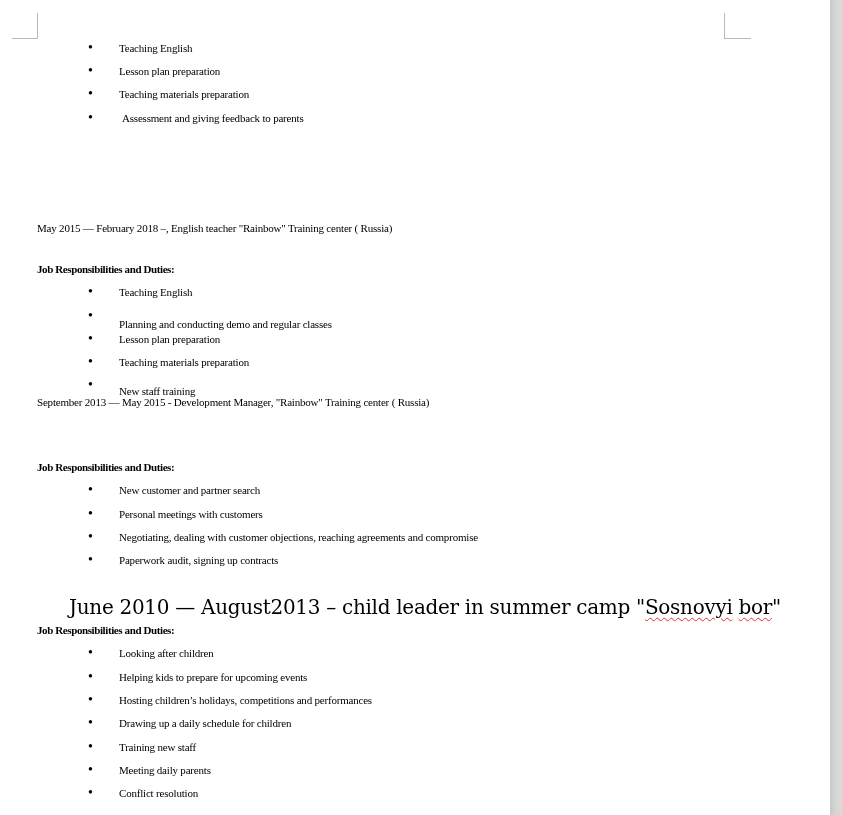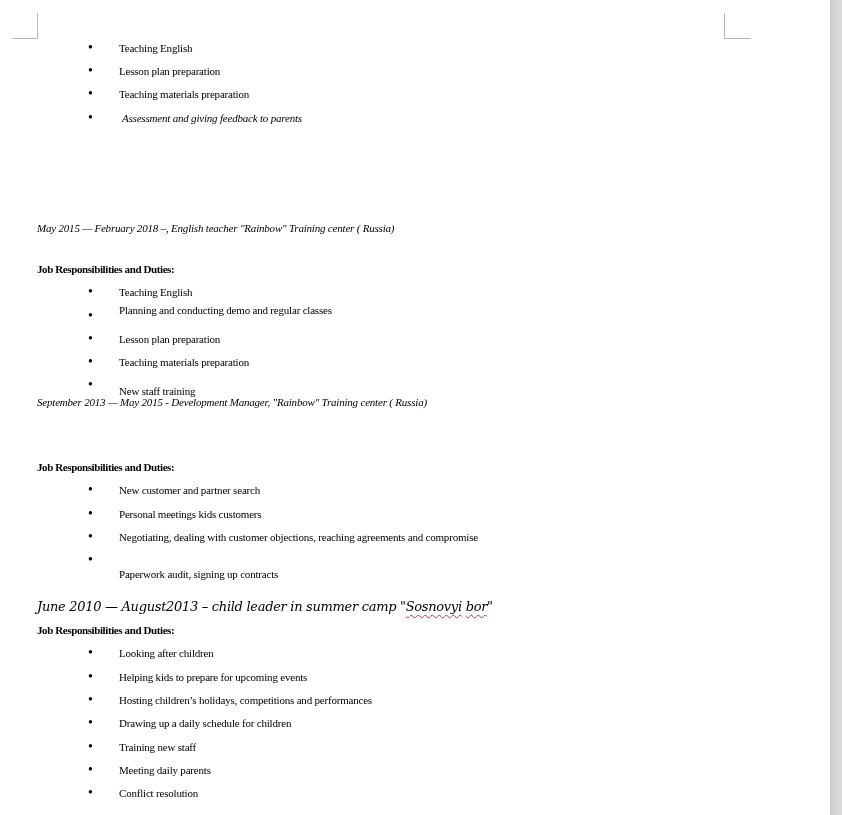--- a/index.html
+++ b/index.html
@@ -64,30 +64,29 @@
       position: absolute;
       left: 88px;
       font-size: 14px;
       line-height: 20px;
     }
     .item-text {
       left: 119px;
     }
     .item-text.shift {
       left: 122px;
-      font-style: italic;
     }
     .heading {
       left: 37px;
-      font-style: italic;
     }
     .heading.alt {
       font-family: "DejaVu Serif", serif;
-      font-size: 13px;
+      font-size: 20px;
       letter-spacing: -0.3px;
+      margin-left: 32px;
     }
     .subhead {
       left: 37px;
       font-weight: bold;
       letter-spacing: -0.4px;
       text-align: right;
     }
     .squiggle {
       text-decoration: underline wavy #e03030;
       text-decoration-thickness: 1px;
@@ -117,47 +116,47 @@
   </div>
 
   <div>
     <span class="line heading" style="top:218px">May 2015 — February 2018 –, English teacher "Rainbow" Training center ( Russia)</span>
     <span class="line subhead" style="top:259px">Job Responsibilities and Duties:</span>
 
     <span class="bullet" style="top:282px">•</span>
     <span class="line item-text" style="top:282px">Teaching English</span>
 
     <span class="bullet" style="top:306px">•</span>
-    <span class="line item-text" style="top:300px">Planning and conducting demo and regular classes</span>
+    <span class="line item-text" style="top:314px">Planning and conducting demo and regular classes</span>
 
     <span class="bullet" style="top:329px">•</span>
     <span class="line item-text" style="top:329px">Lesson plan preparation</span>
 
     <span class="bullet" style="top:352px">•</span>
     <span class="line item-text" style="top:352px">Teaching materials preparation</span>
 
     <span class="bullet" style="top:375px">•</span>
     <span class="line item-text" style="top:381px">New staff training</span>
   </div>
 
   <div>
     <span class="line heading" style="top:392px">September 2013 — May 2015 - Development Manager, "Rainbow" Training center ( Russia)</span>
     <span class="line subhead" style="top:457px">Job Responsibilities and Duties:</span>
 
     <span class="bullet" style="top:480px">•</span>
     <span class="line item-text" style="top:480px">New customer and partner search</span>
 
     <span class="bullet" style="top:504px">•</span>
-    <span class="line item-text" style="top:504px">Personal meetings kids customers</span>
+    <span class="line item-text" style="top:504px">Personal meetings with customers</span>
 
     <span class="bullet" style="top:527px">•</span>
     <span class="line item-text" style="top:527px">Negotiating, dealing with customer objections, reaching agreements and compromise</span>
 
     <span class="bullet" style="top:550px">•</span>
-    <span class="line item-text" style="top:564px">Paperwork audit, signing up contracts</span>
+    <span class="line item-text" style="top:550px">Paperwork audit, signing up contracts</span>
   </div>
 
   <div>
     <span class="line heading alt" style="top:597px"><span>June 2010 — August2013 – child leader in summer camp "</span><span class="squiggle">Sosnovyi</span><span> </span><span class="squiggle">bor</span><span>"</span></span>
     <span class="line subhead" style="top:620px">Job Responsibilities and Duties:</span>
 
     <span class="bullet" style="top:643px">•</span>
     <span class="line item-text" style="top:643px">Looking after children</span>
 
     <span class="bullet" style="top:667px">•</span>

